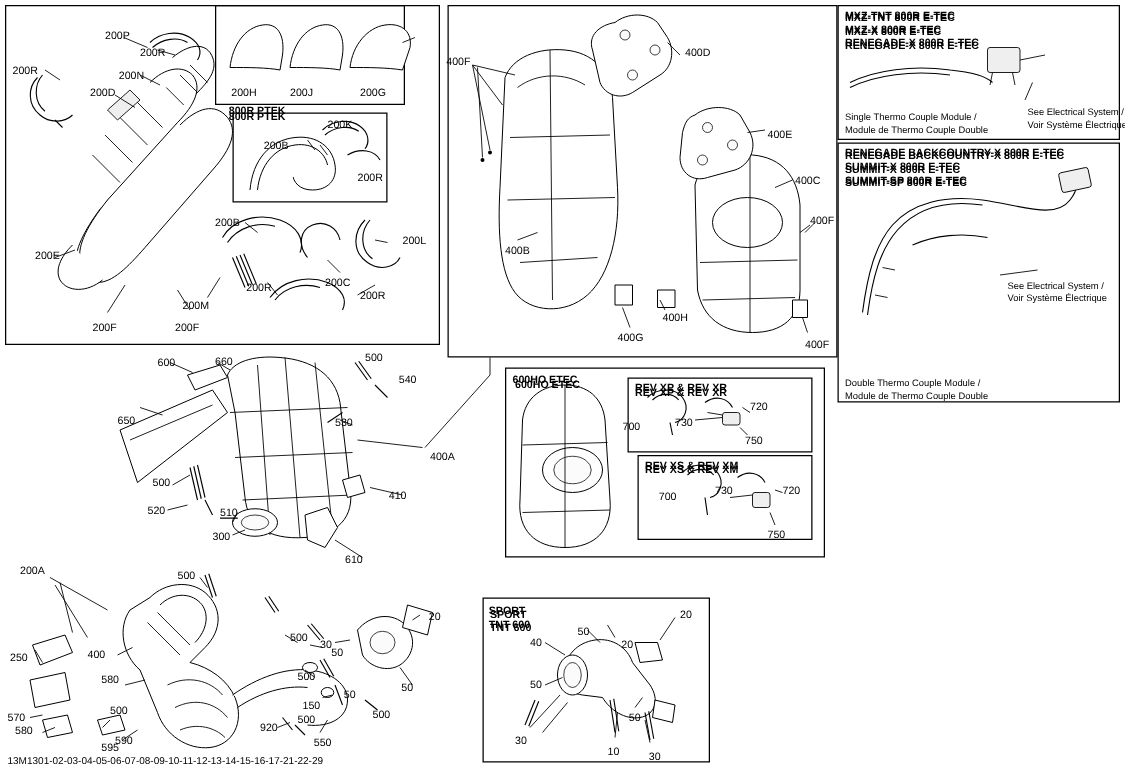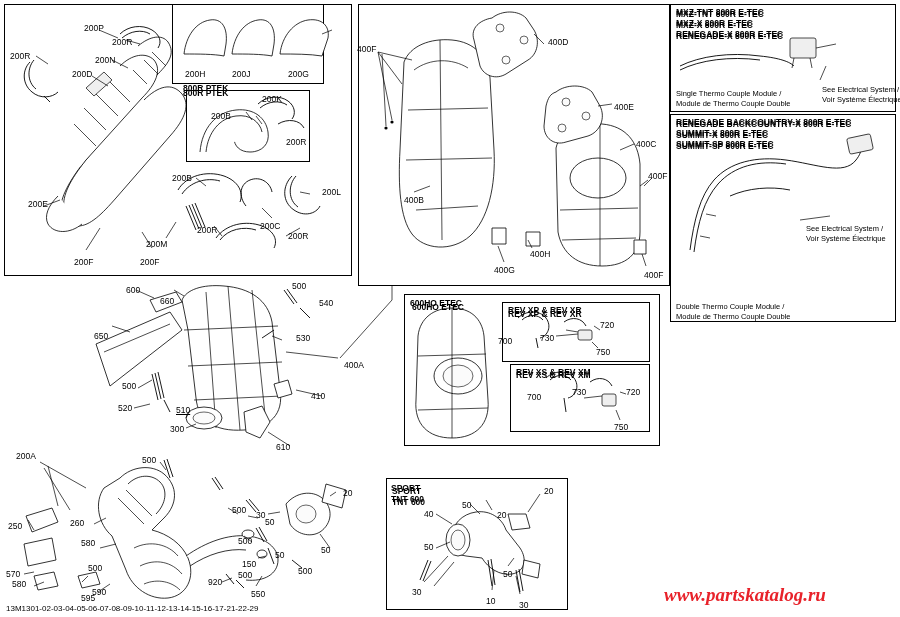--- a/index.html
+++ b/index.html
@@ -411,39 +411,39 @@
       <div class="lbl" style="left: 462px; top: 501px;">50</div>
       <div class="lbl" style="left: 544px; top: 487px;">20</div>
       <div class="lbl" style="left: 424px; top: 510px;">40</div>
       <div class="lbl" style="left: 497px; top: 511px;">20</div>
       <div class="lbl" style="left: 424px; top: 543px;">50</div>
       <div class="lbl" style="left: 503px; top: 570px;">50</div>
       <div class="lbl" style="left: 412px; top: 588px;">30</div>
       <div class="lbl" style="left: 486px; top: 597px;">10</div>
       <div class="lbl" style="left: 519px; top: 601px;">30</div>
       <div class="lbl" style="left: 126px; top: 286px;">600</div>
-      <div class="lbl" style="left: 160px; top: 285px; margin-top: 12px;">660</div>
+      <div class="lbl" style="left: 172px; top: 285px;">660</div>
       <div class="lbl" style="left: 292px; top: 282px;">500</div>
       <div class="lbl" style="left: 319px; top: 299px;">540</div>
       <div class="lbl" style="left: 94px; top: 332px;">650</div>
-      <div class="lbl" style="left: 268px; top: 334px; margin-left: 28px;">530</div>
+      <div class="lbl" style="left: 268px; top: 334px;">530</div>
       <div class="lbl" style="left: 344px; top: 361px;">400A</div>
       <div class="lbl" style="left: 122px; top: 382px;">500</div>
       <div class="lbl" style="left: 311px; top: 392px;">410</div>
       <div class="lbl" style="left: 118px; top: 404px;">520</div>
       <div class="lbl" style="left: 176px; top: 406px; text-decoration: underline;">510</div>
       <div class="lbl" style="left: 170px; top: 425px;">300</div>
       <div class="lbl" style="left: 276px; top: 443px;">610</div>
       <div class="lbl" style="left: 16px; top: 452px; text-align: right;">200A</div>
       <div class="lbl" style="left: 142px; top: 456px;">500</div>
       <div class="lbl" style="left: 232px; top: 506px;">500</div>
       <div class="lbl" style="left: 343px; top: 489px;">20</div>
       <div class="lbl" style="left: 256px; top: 511px;">30</div>
       <div class="lbl" style="left: 265px; top: 518px;">50</div>
-      <div class="lbl" style="left: 70px; top: 519px;">260</div>
+      <div class="lbl" style="left: 70px; top: 519px;">400</div>
       <div class="lbl" style="left: 8px; top: 522px;">250</div>
       <div class="lbl" style="left: 81px; top: 539px;">580</div>
       <div class="lbl" style="left: 238px; top: 537px;">500</div>
       <div class="lbl" style="left: 88px; top: 564px;">500</div>
       <div class="lbl" style="left: 6px; top: 570px;">570</div>
       <div class="lbl" style="left: 275px; top: 551px;">50</div>
       <div class="lbl" style="left: 242px; top: 560px;">150</div>
       <div class="lbl" style="left: 321px; top: 546px;">50</div>
       <div class="lbl" style="left: 63px; top: 588px; padding-left: 29px;">590</div>
       <div class="lbl" style="left: 12px; top: 580px;">580</div>
@@ -474,16 +474,15 @@
   <div class="lbl b" style="left:676px;top:129px;">SUMMIT-X 800R E-TEC</div>
   <div class="lbl b" style="left:676px;top:140px;">SUMMIT-SP 800R E-TEC</div>
 
   <div class="lbl b" style="left:410px;top:299px;">600HO ETEC</div>
   <div class="lbl b" style="left:508px;top:306px;">REV XP &amp; REV XR</div>
   <div class="lbl b" style="left:516px;top:368px;">REV XS &amp; REV XM</div>
 
   <div class="lbl b" style="left:391px;top:484px;">SPORT</div>
   <div class="lbl b" style="left:391px;top:495px;">TNT 600</div>
 
-  <div class="watermark" style="left:664px;top:584px;">www.partskatalog.ru</div>
   <div class="footer" style="left:6px;top:604px;">13M1301-02-03-04-05-06-07-08-09-10-11-12-13-14-15-16-17-21-22-29</div>
 
 </div>
 
 </body></html>

